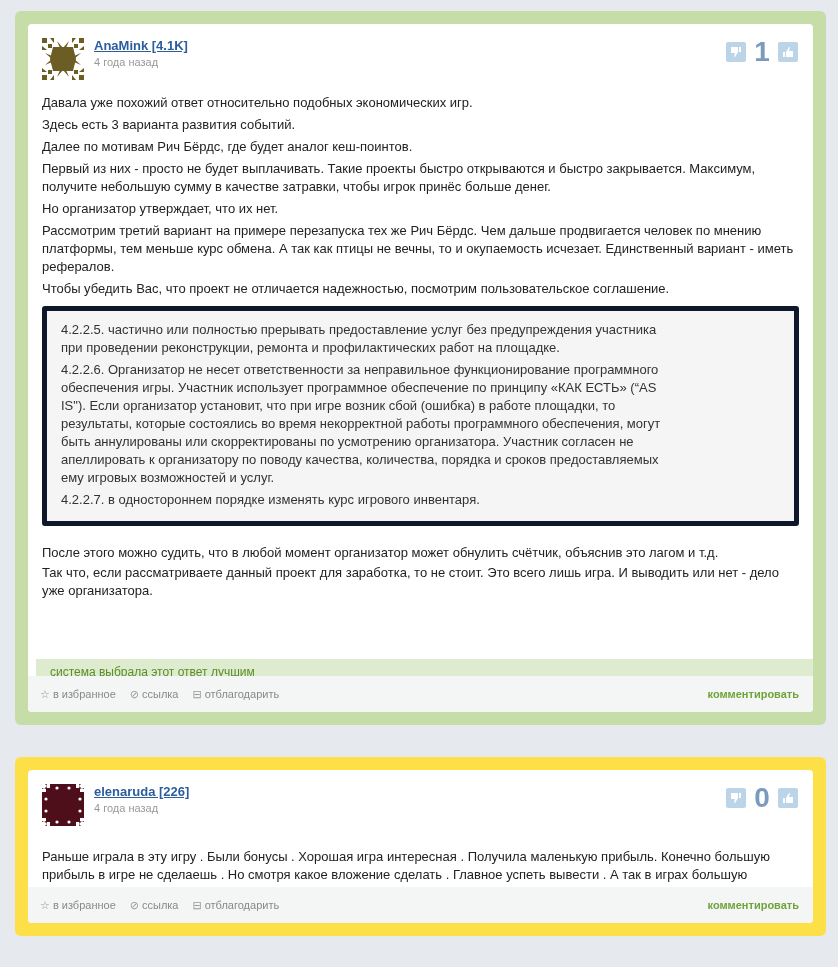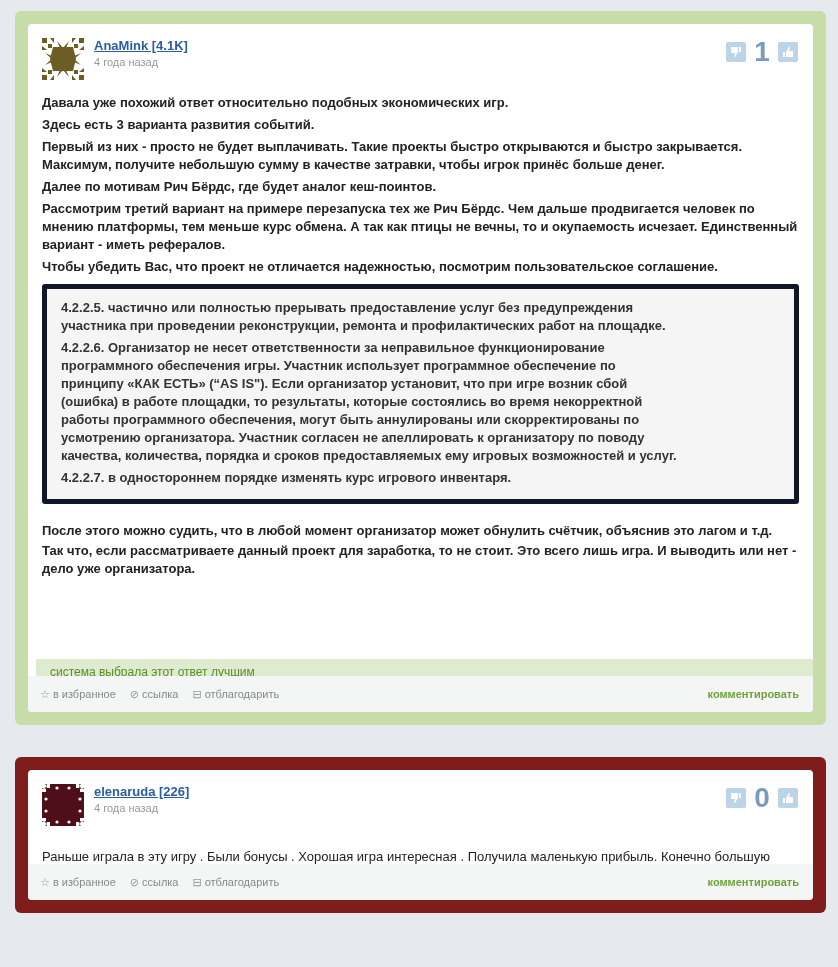--- a/index.html
+++ b/index.html
@@ -12,21 +12,21 @@
       position: relative;
     }
     .answer-outer {
       position: absolute;
       left: 15px;
       width: 811px;
       border-radius: 6px;
       padding: 13px;
     }
     .answer-outer.best { top: 11px; height: 714px; background: #c6dda8; }
-    .answer-outer.normal { top: 757px; height: 156px; background: #7f1d1d; }
+    .answer-outer.normal { top: 757px; height: 179px; background: #fde047; }
     .answer-card {
       background: #fff;
       border-radius: 4px;
       width: 100%;
       height: 100%;
       position: relative;
       overflow: hidden;
     }
     .author-block {
       position: absolute;
@@ -175,25 +175,26 @@
         </svg>
       </div>
       <span class="vote-count">1</span>
       <div class="vote-btn">
         <svg width="12" height="12" viewBox="0 0 12 12">
           <path d="M1 6h2v5H1z M4 6l3-5h1l-1 4h4v6H4z" fill="#fff"></path>
         </svg>
       </div>
     </div>
 
-    <div class="body-text" style="top:70px;font-weight:bold;">
+    <div class="body-text" style="top:70px;">
       <p>Давала уже похожий ответ относительно подобных экономических игр.</p>
       <p>Здесь есть 3 варианта развития событий.</p>
+      <p>Далее по мотивам Рич Бёрдс, где будет аналог кеш-поинтов.</p>
       <p>Первый из них - просто не будет выплачивать. Такие проекты быстро открываются и быстро закрывается. Максимум, получите небольшую сумму в качестве затравки, чтобы игрок принёс больше денег.</p>
-      <p>Далее по мотивам Рич Бёрдс, где будет аналог кеш-поинтов.</p>
+      <p>Но организатор утверждает, что их нет.</p>
       <p>Рассмотрим третий вариант на примере перезапуска тех же Рич Бёрдс. Чем дальше продвигается человек по мнению платформы, тем меньше курс обмена. А так как птицы не вечны, то и окупаемость исчезает. Единственный вариант - иметь рефералов.</p>
       <p>Чтобы убедить Вас, что проект не отличается надежностью, посмотрим пользовательское соглашение.</p>
 
       <div class="quote">
         <p>4.2.2.5. частично или полностью прерывать предоставление услуг без предупреждения участника при проведении реконструкции, ремонта и профилактических работ на площадке.</p>
         <p>4.2.2.6. Организатор не несет ответственности за неправильное функционирование программного обеспечения игры. Участник использует программное обеспечение по принципу «КАК ЕСТЬ» (“AS IS"). Если организатор установит, что при игре возник сбой (ошибка) в работе площадки, то результаты, которые состоялись во время некорректной работы программного обеспечения, могут быть аннулированы или скорректированы по усмотрению организатора. Участник согласен не апеллировать к организатору по поводу качества, количества, порядка и сроков предоставляемых ему игровых возможностей и услуг.</p>
         <p>4.2.2.7. в одностороннем порядке изменять курс игрового инвентаря.</p>
       </div>
 
       <p style="margin-top:18px; margin-bottom:2px;">После этого можно судить, что в любой момент организатор может обнулить счётчик, объяснив это лагом и т.д.</p>

